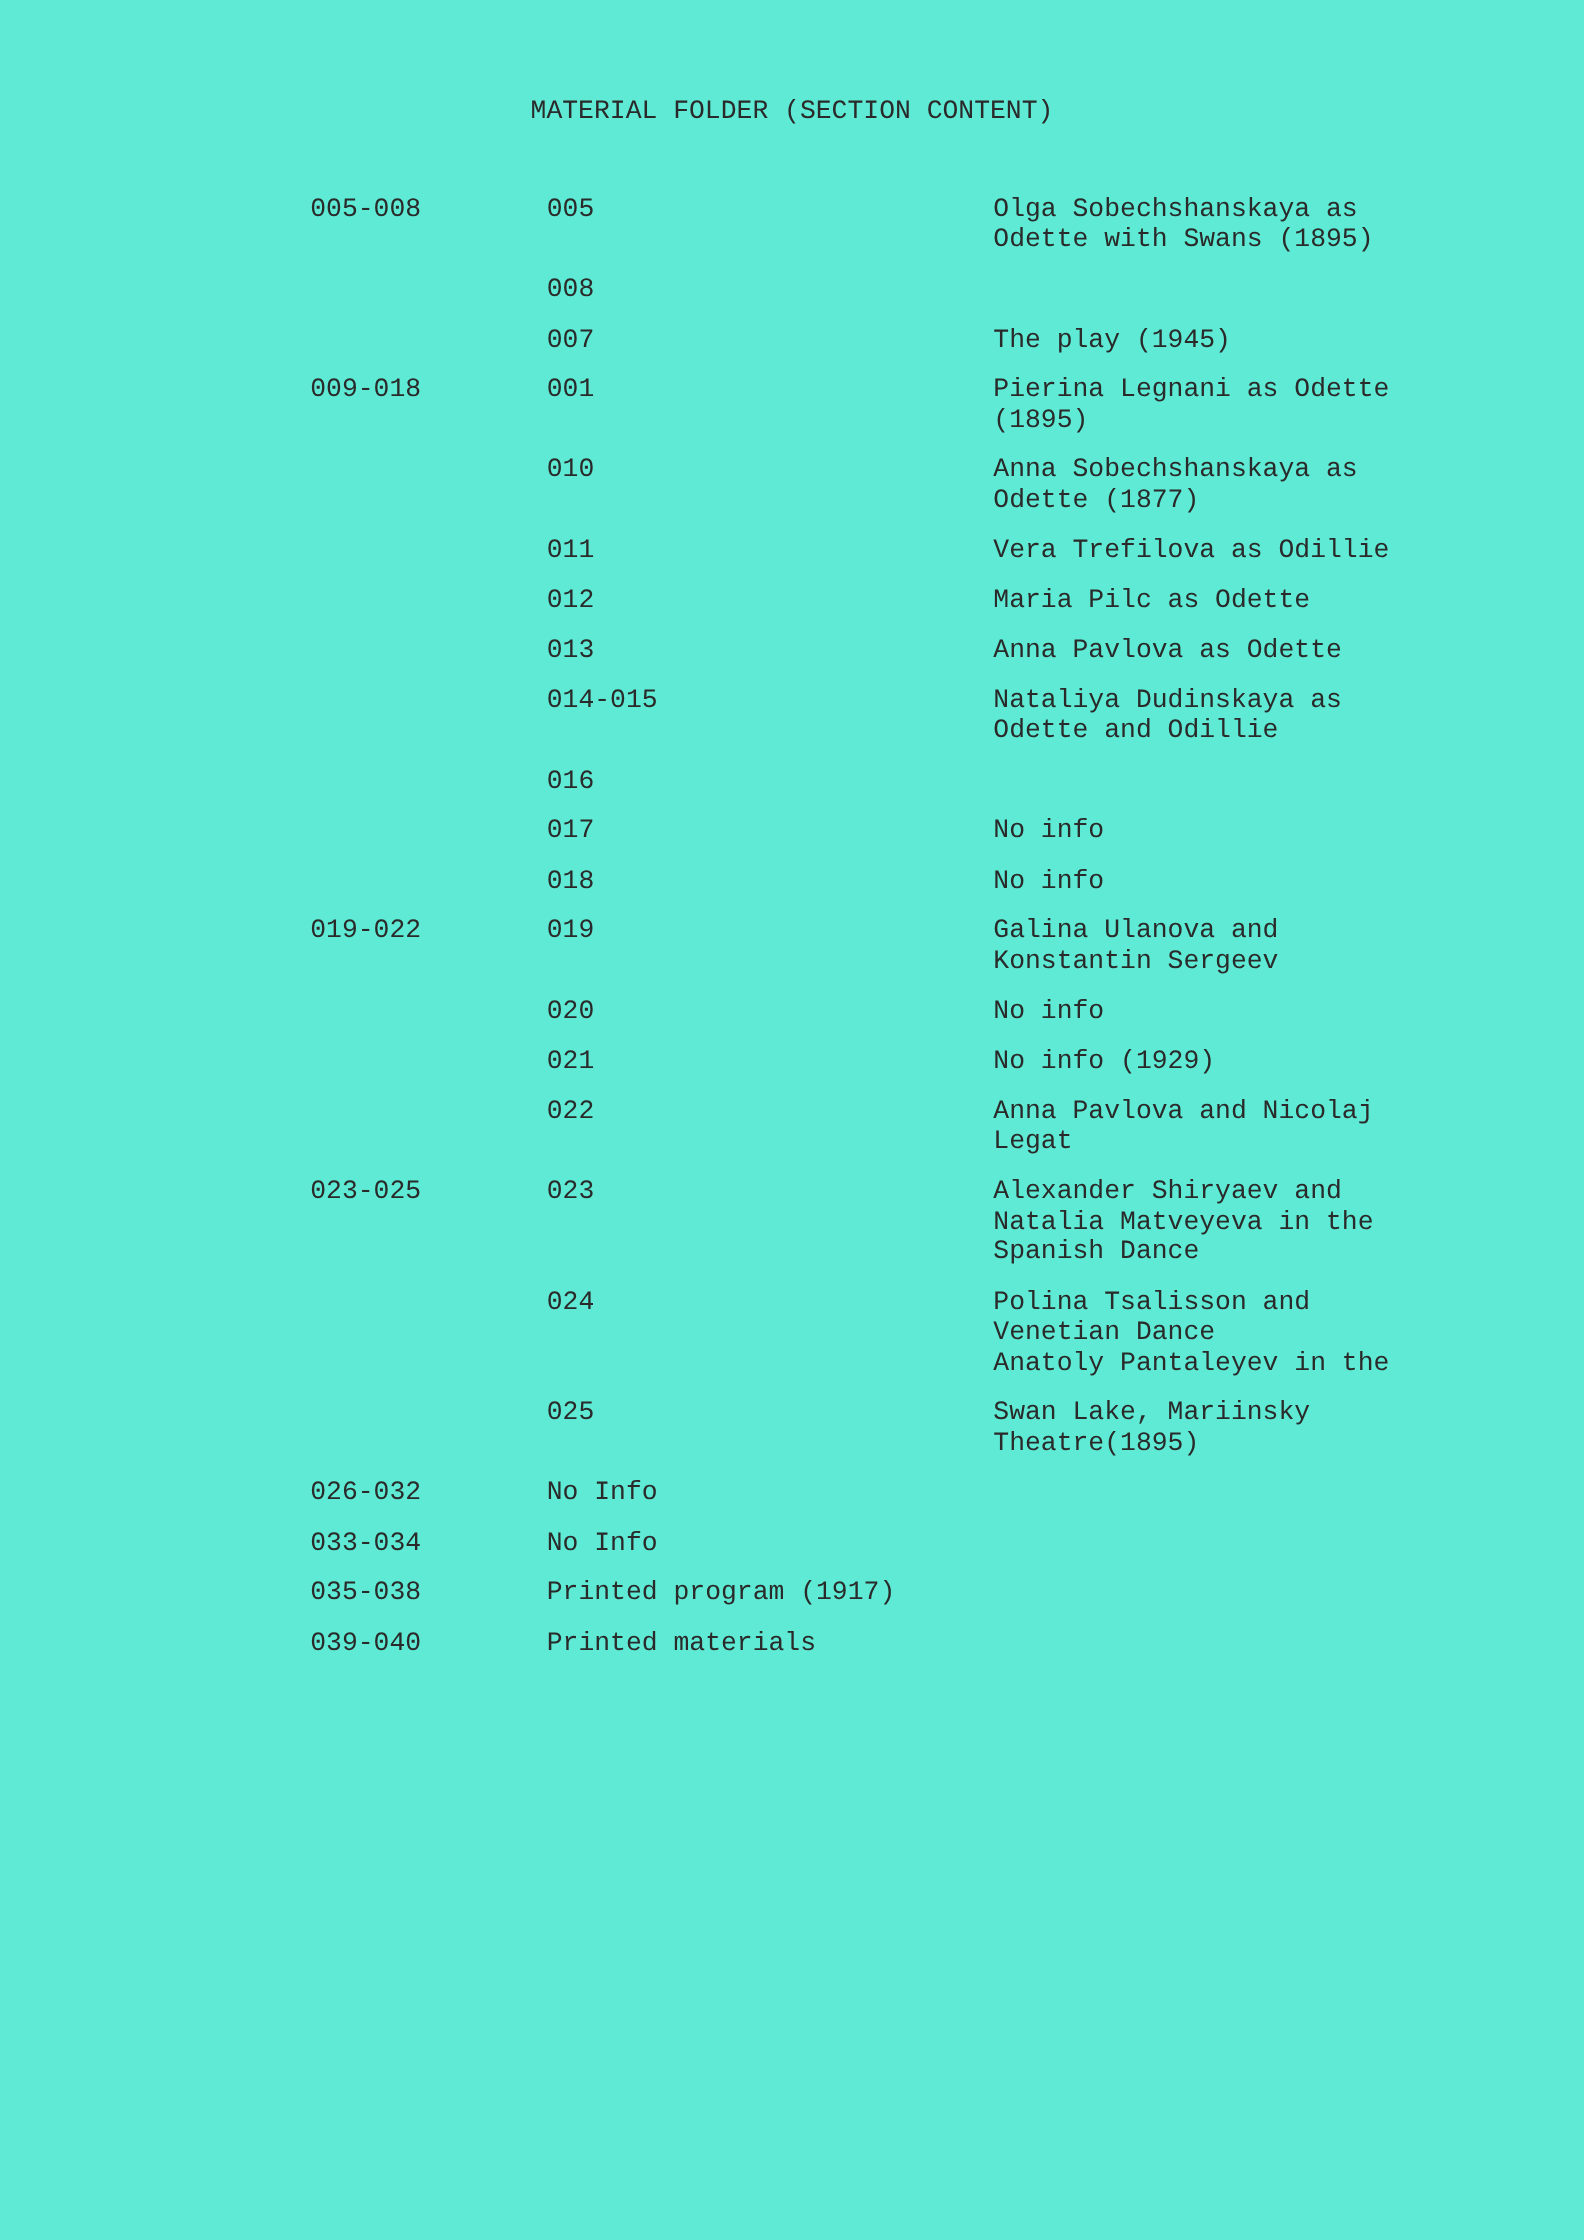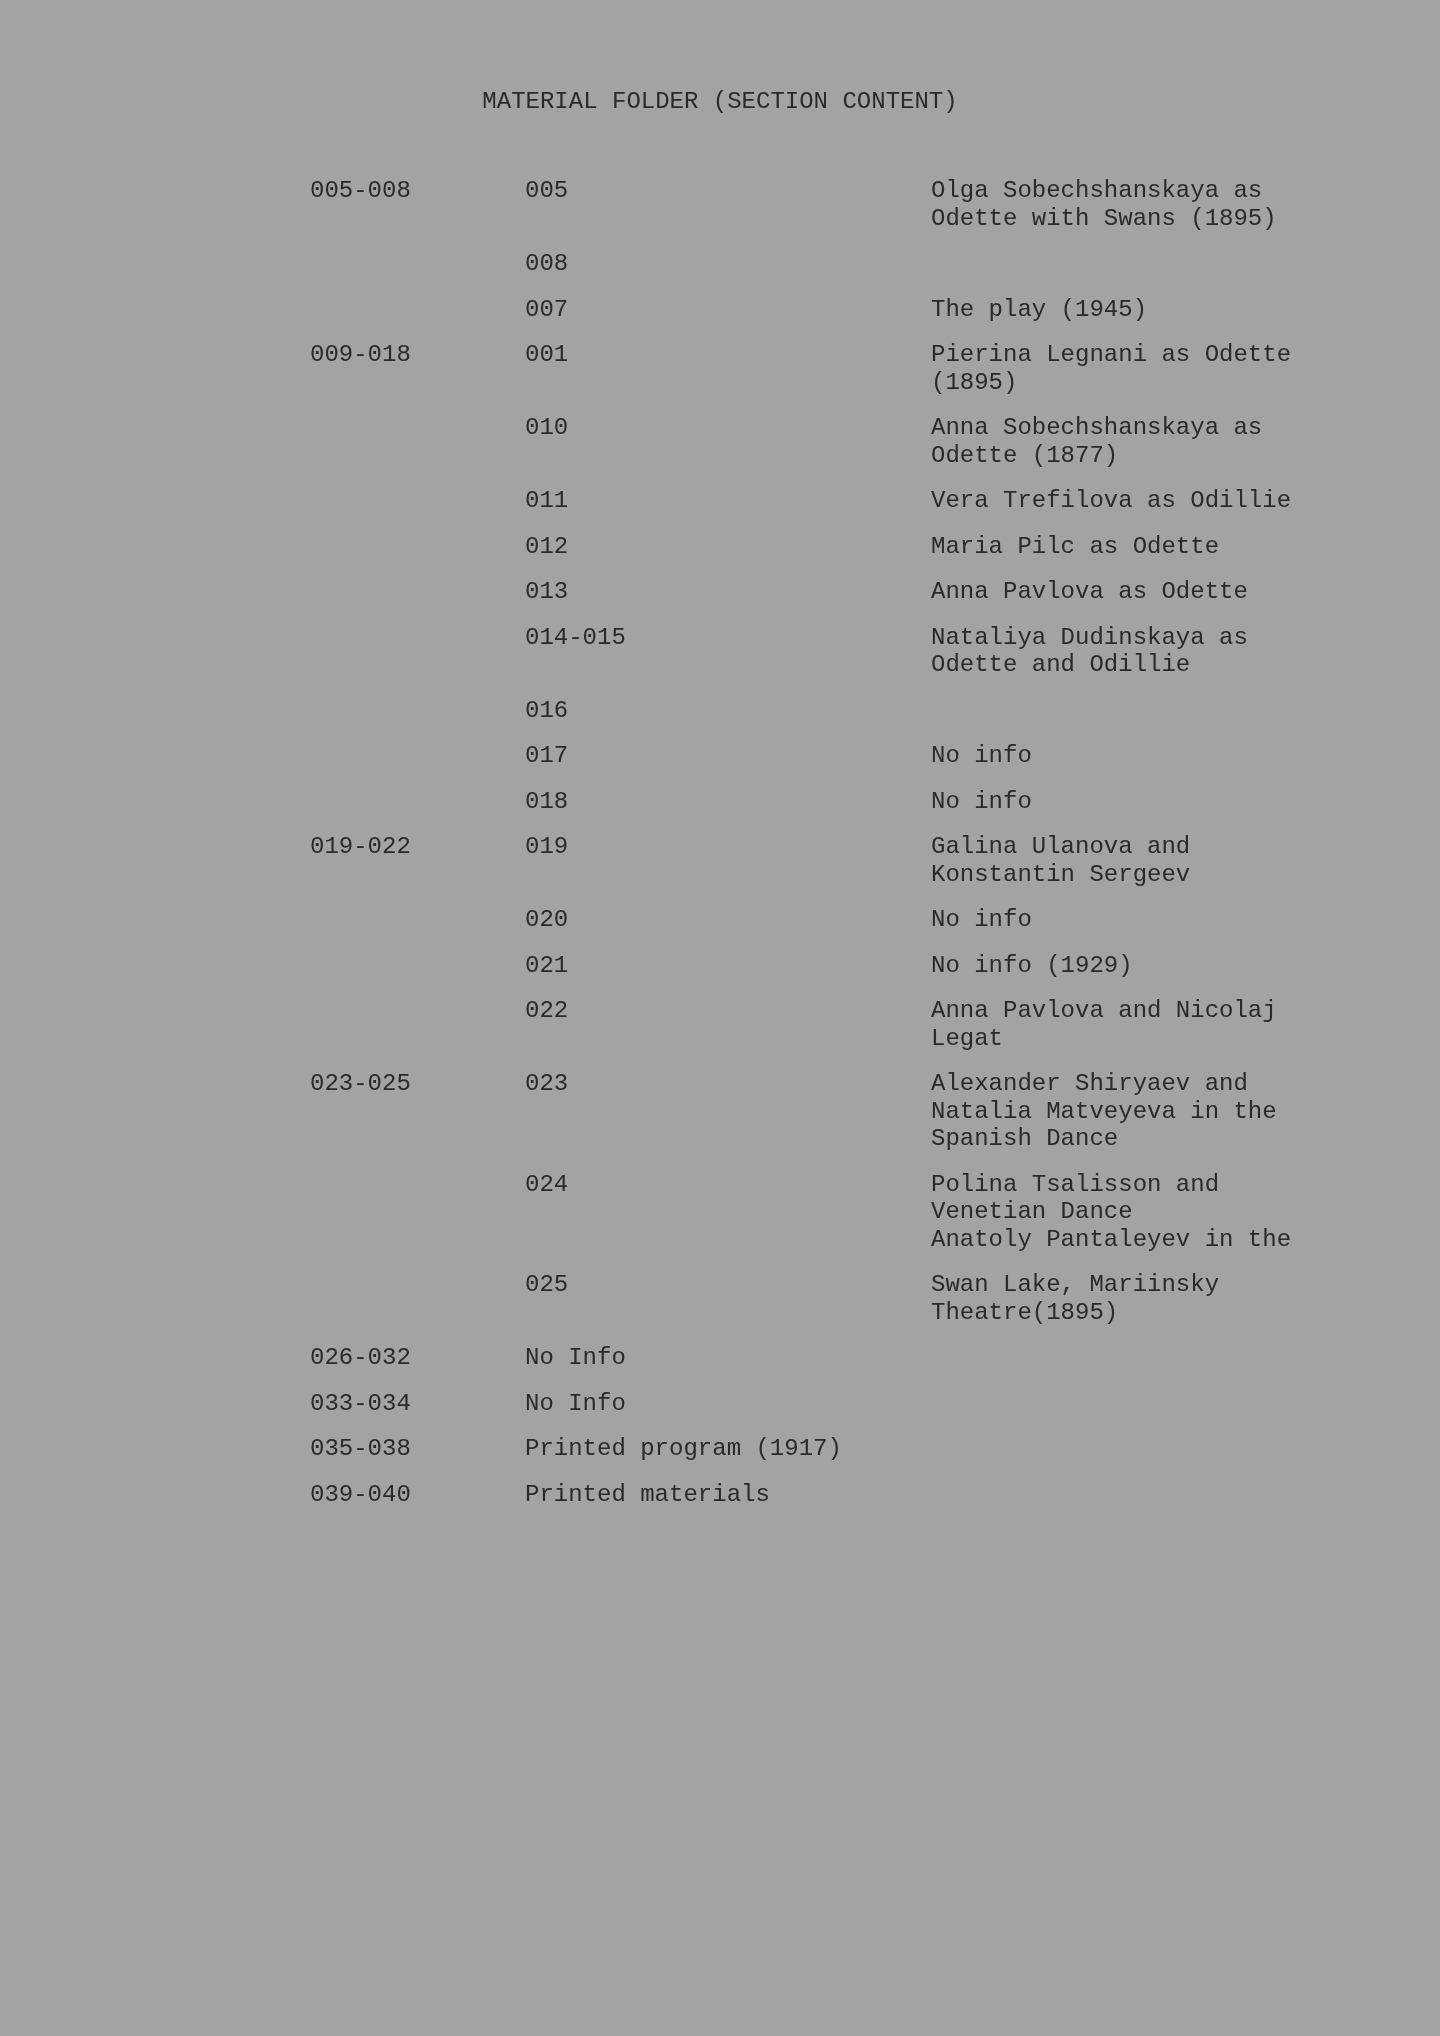--- a/index.html
+++ b/index.html
@@ -4,41 +4,40 @@
 <style>
   html, body {
     margin: 0;
     padding: 0;
     background: #ffffff;
   }
   .page {
     position: relative;
     width: 1440px;
     height: 2036px;
-    background: #a3a3a3;
+    background: #5eead4;
     font-family: "Liberation Mono", monospace;
     font-size: 24px;
     line-height: 27.5px;
     color: #2a2a2a;
     overflow: hidden;
   }
   .doc-title {
     position: absolute;
     top: 88px;
     left: 0;
     width: 100%;
     text-align: center;
     white-space: pre;
   }
   .rows {
     position: absolute;
     top: 177px;
-    left: 12px;
+    left: 0;
     right: 0;
-    padding-left: 16px;
   }
   .row {
     position: relative;
     min-height: 27.5px;
     margin-bottom: 18px;
   }
   .c1 {
     position: absolute;
     left: 282px;
     top: 0;

